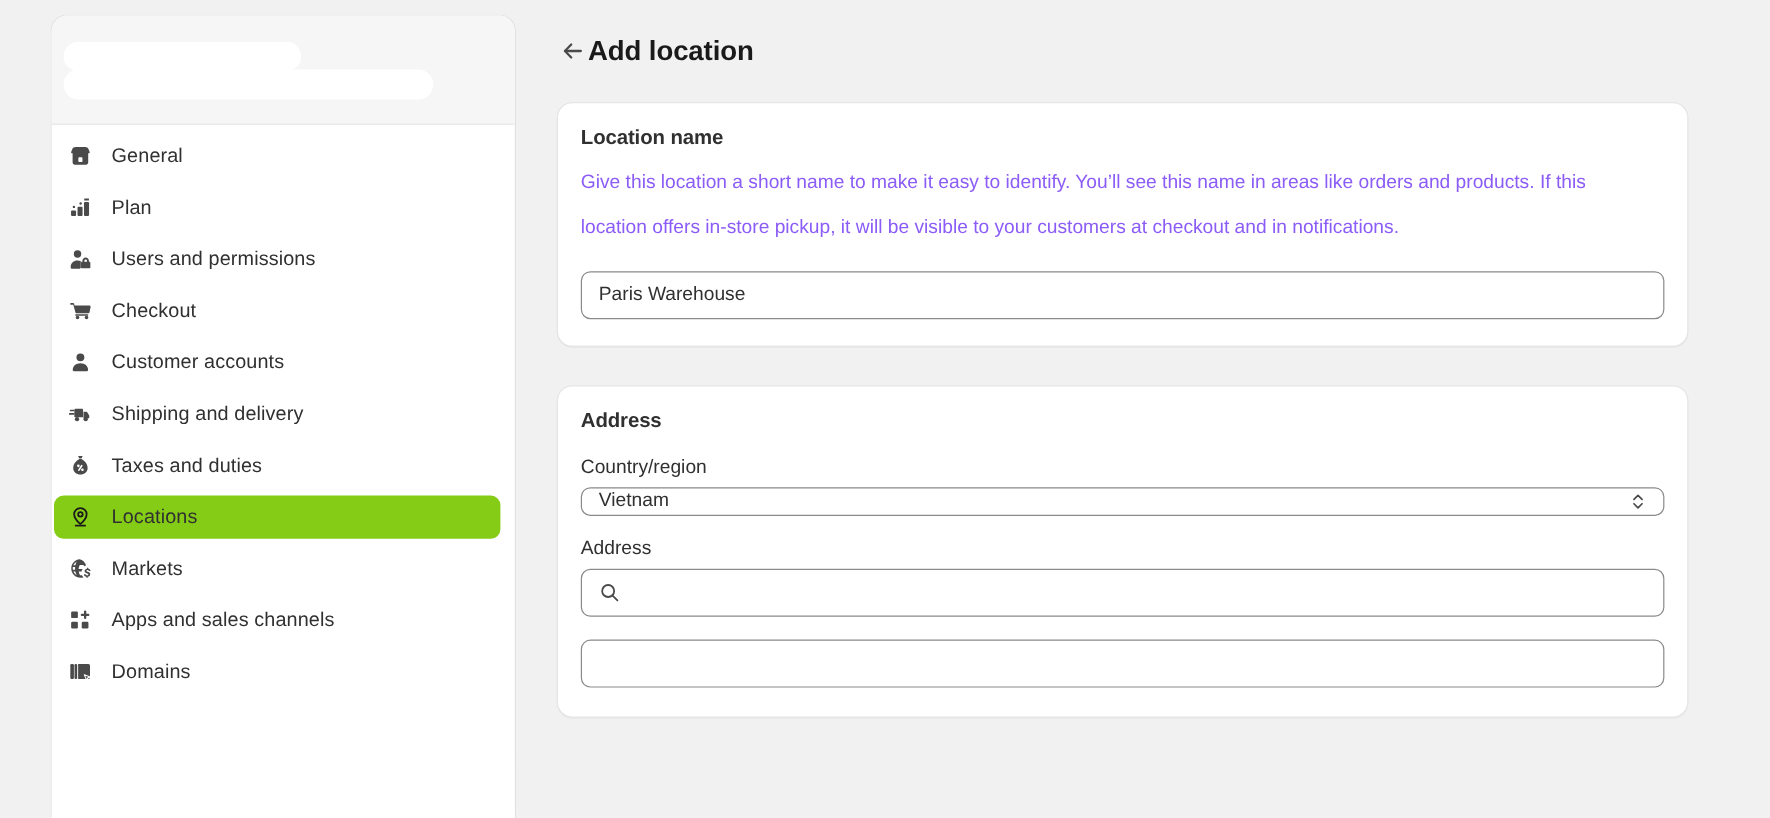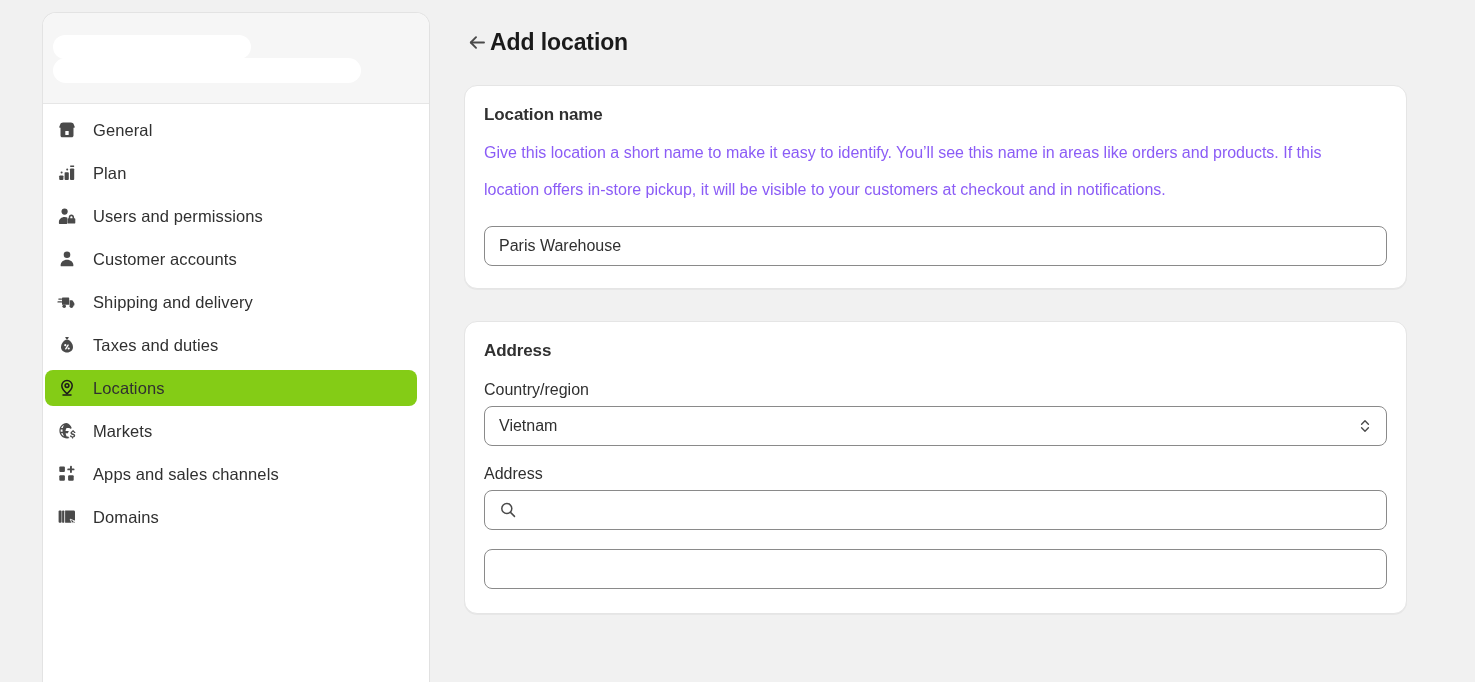--- a/index.html
+++ b/index.html
@@ -160,21 +160,21 @@
     position: absolute;
     left: 14px; top: 50%;
     transform: translateY(-50%);
     width: 18px; height: 18px;
     color: #4a4a4a;
     display: flex; align-items: center; justify-content: center;
   }
 
   .select {
     position: relative;
-    height: 40px;
+    height: 24px;
     border: 1px solid #8a8a8a;
     border-radius: 8px;
     background: #ffffff;
     display: flex;
     align-items: center;
     padding: 0 14px;
     cursor: pointer;
   }
   .select .value { font-size: 16px; color: #303030; line-height: 1; }
   .select .chev {
@@ -231,20 +231,31 @@
             <svg width="20" height="20" viewBox="0 0 20 20" fill="currentColor">
               <circle cx="7.6" cy="5.6" r="3.1"></circle>
               <path d="M1.9 16.2c0-3.1 2.5-5.2 5.7-5.2 1 0 1.9.2 2.7.6v5.6c0 .4-.3.7-.7.7H2.6c-.4 0-.7-.3-.7-.7z"></path>
               <path d="M14.4 8.6c-1.5 0-2.7 1.2-2.7 2.7v.9h-.3c-.5 0-.9.4-.9.9v3.6c0 .5.4.9.9.9h6c.5 0 .9-.4.9-.9v-3.6c0-.5-.4-.9-.9-.9h-.3v-.9c0-1.5-1.2-2.7-2.7-2.7zm0 1.6c.6 0 1.1.5 1.1 1.1v.9h-2.2v-.9c0-.6.5-1.1 1.1-1.1z"></path>
             </svg>
           </span>
           <span class="nav-label">Users and permissions</span>
         </div>
 
 
+        <div class="nav-item">
+          <span class="nav-icon">
+            <svg width="20" height="20" viewBox="0 0 20 20" fill="currentColor">
+              <path d="M1.6 3.4h2.2c.5 0 .9.3 1 .8l.3 1.4h12.4c.6 0 1.1.6 1 1.2l-.9 4.4c-.1.5-.6.9-1.1.9H6.9c-.5 0-1-.4-1.1-.9L4.1 5H1.6z"></path>
+              <circle cx="7.6" cy="15.6" r="1.5"></circle>
+              <circle cx="15.1" cy="15.6" r="1.5"></circle>
+              <rect x="5.6" y="12.8" width="11" height="1.3" rx="0.6"></rect>
+            </svg>
+          </span>
+          <span class="nav-label">Checkout</span>
+        </div>
 
         <div class="nav-item">
           <span class="nav-icon">
             <svg width="20" height="20" viewBox="0 0 20 20" fill="currentColor">
               <circle cx="10" cy="5.8" r="3.3"></circle>
               <path d="M3.6 16.4c0-3.3 2.8-5.6 6.4-5.6s6.4 2.3 6.4 5.6c0 .5-.4.9-.9.9H4.5c-.5 0-.9-.4-.9-.9z"></path>
             </svg>
           </span>
           <span class="nav-label">Customer accounts</span>
         </div>

